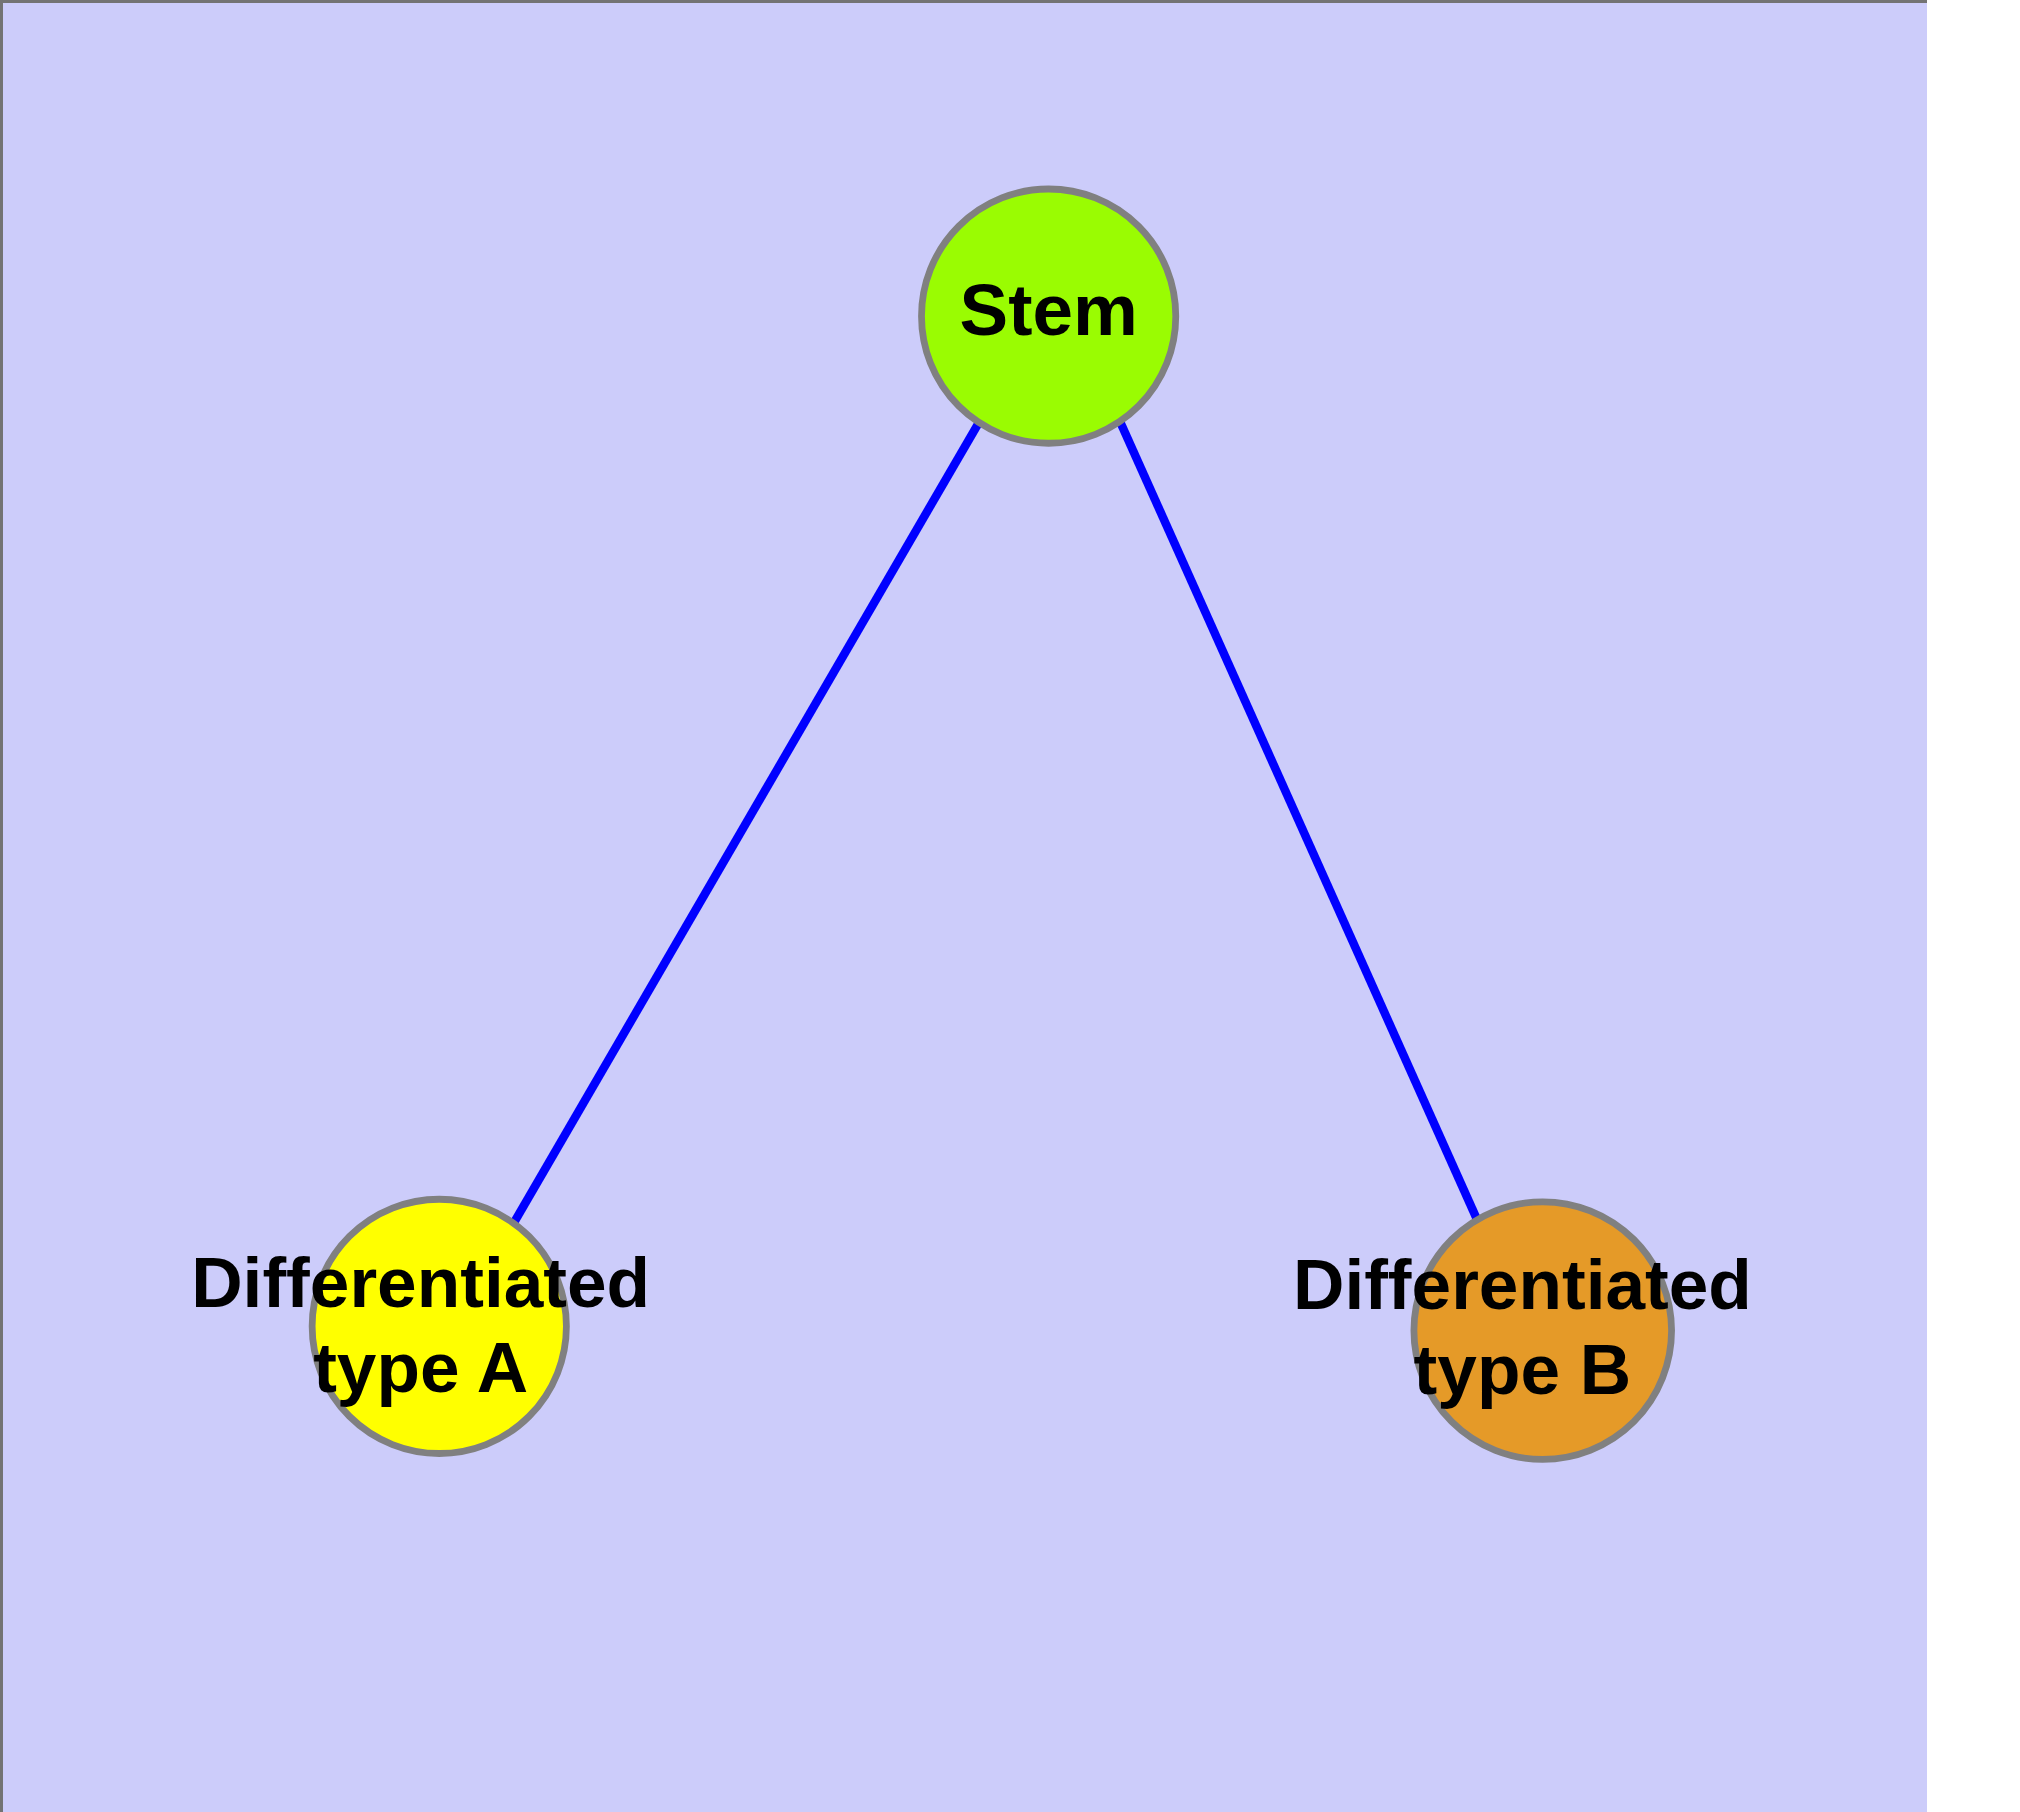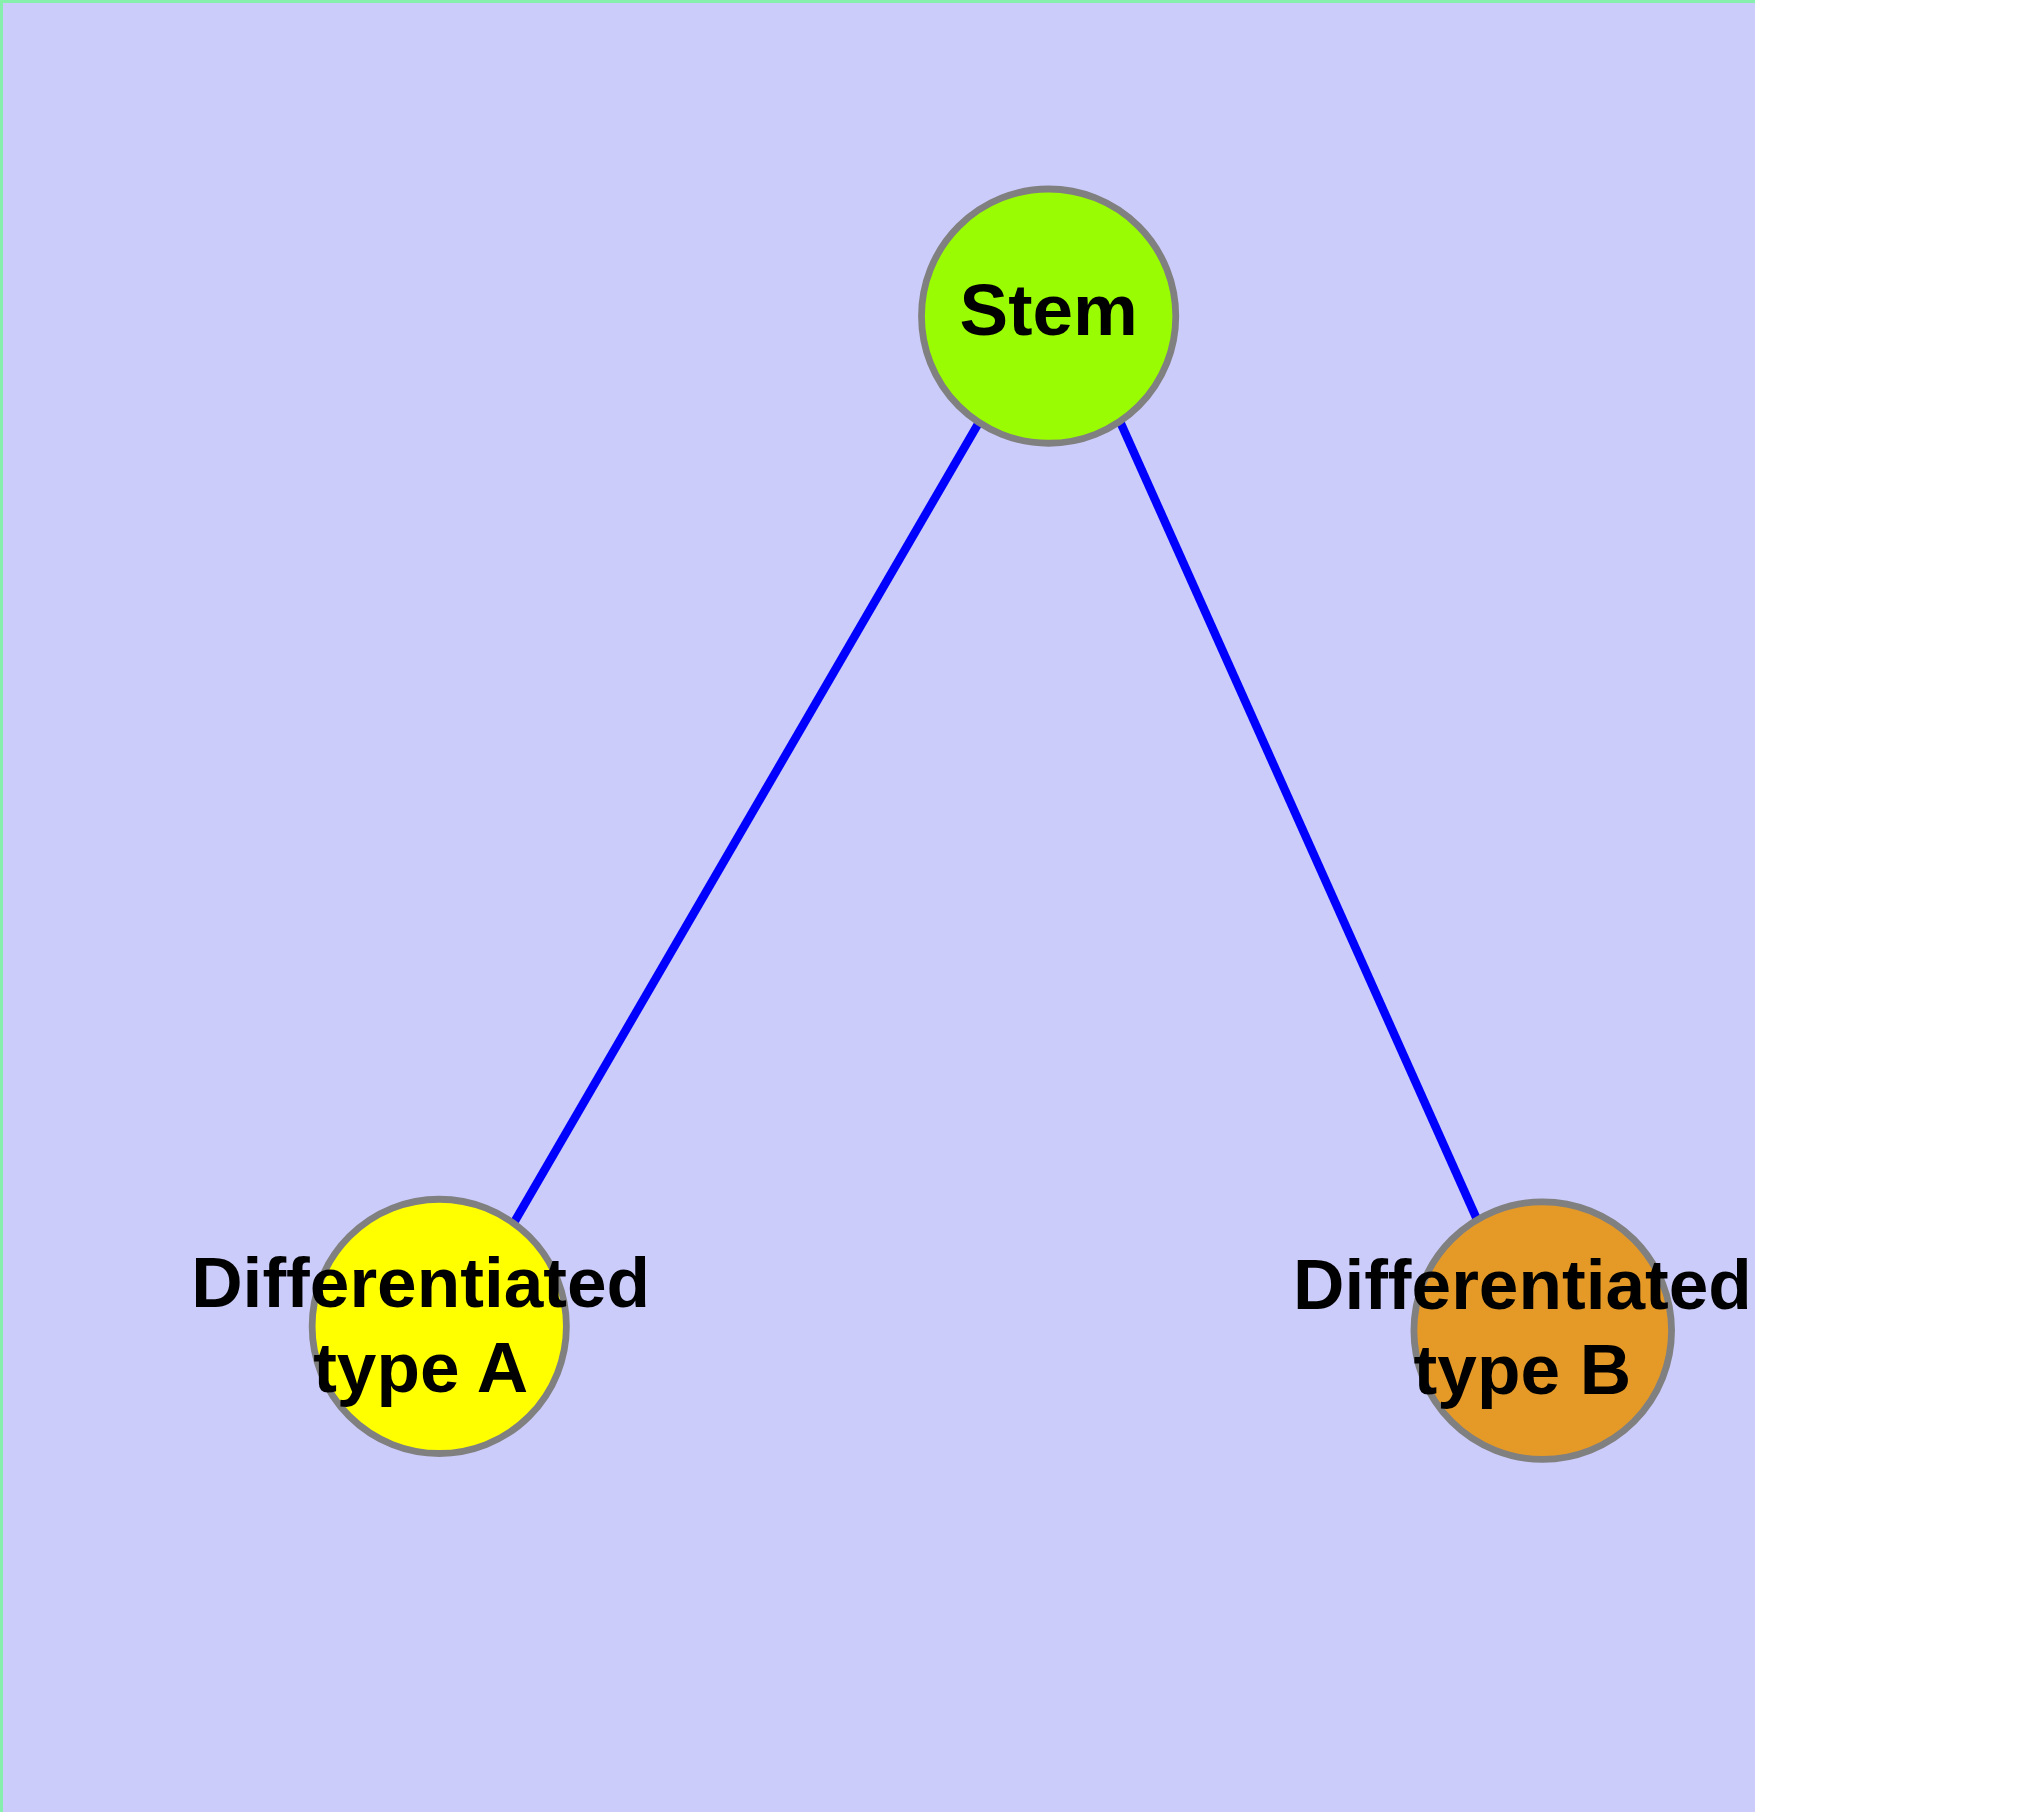--- a/index.html
+++ b/index.html
@@ -3,23 +3,23 @@
 <meta charset="utf-8">
 <title>Cell Differentiation Graph</title>
 <style>
   html, body {
     margin: 0;
     padding: 0;
     background: #ffffff;
   }
   #stage {
     position: relative;
-    width: 1755px;
+    width: 1927px;
     height: 1812px;
-    background: #86efac;
+    background: #737373;
     overflow: hidden;
     font-family: "Liberation Sans", sans-serif;
   }
   #canvas {
     position: absolute;
     left: 3.4px;
     top: 2.5px;
     width: 2017px;
     height: 1810px;
     background: #ccccfa;

